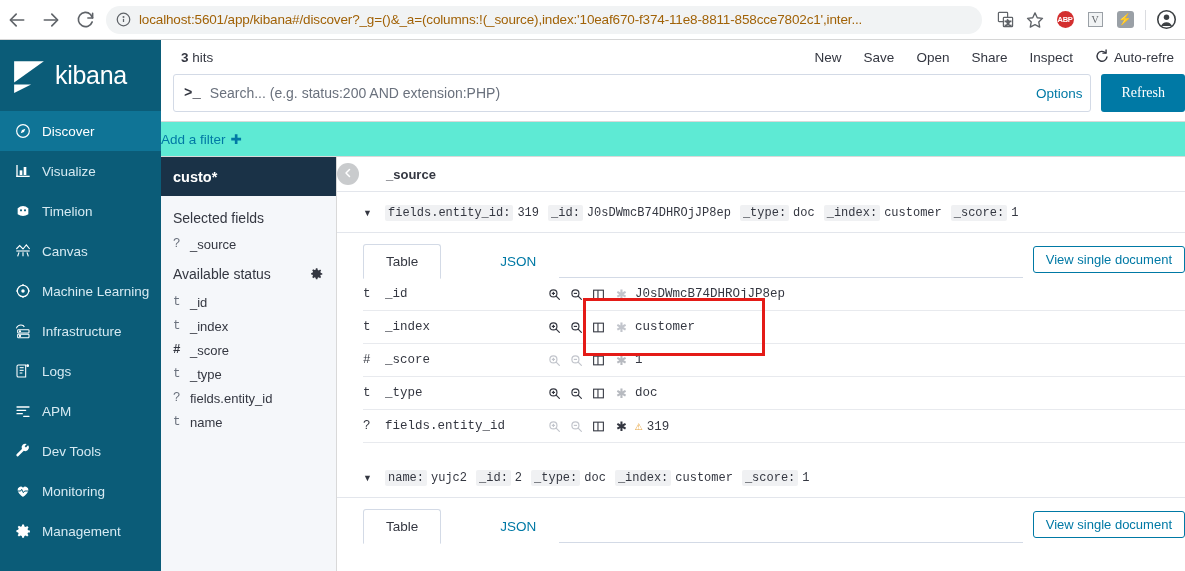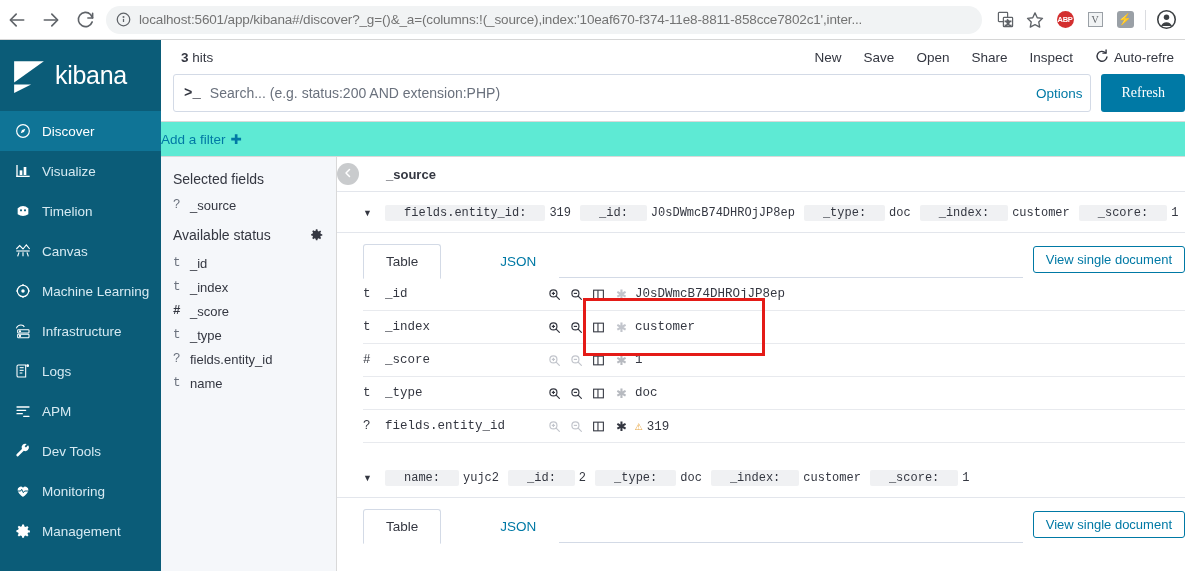--- a/index.html
+++ b/index.html
@@ -26,21 +26,21 @@
     justify-content: center; color: #5f6368; flex: none;
   }
   .nav-btn svg { display: block; }
   .omnibox {
     flex: 1; height: 28px; background: #f1f3f4; border-radius: 14px;
     display: flex; align-items: center; margin: 0 8px 0 4px;
     padding: 0 10px; min-width: 0;
   }
   .omni-info { flex: none; margin-right: 8px; color: #5f6368; display:flex; }
   .omni-url {
-    font-size: 13.5px; color: #737373; white-space: nowrap;
+    font-size: 13.5px; color: #a16207; white-space: nowrap;
     overflow: hidden; text-overflow: clip; flex: 1; min-width: 0;
     letter-spacing: -0.15px;
   }
   .ext-icons { display: flex; align-items: center; flex: none; padding-right: 4px; }
   .ext-icon { width: 30px; height: 30px; display: flex; align-items: center;
     justify-content: center; }
   .abp {
     width: 17px; height: 17px; background: #d32f2f; color: #fff;
     border-radius: 50%; font-size: 7.5px; font-weight: bold;
     display: flex; align-items: center; justify-content: center;
@@ -183,21 +183,21 @@
   }
   .caret {
     width: 22px; flex: none; color: #343741; font-size: 9px; padding-top: 4px;
     cursor: pointer;
   }
   .summary-line {
     font-family: "Liberation Mono", monospace; font-size: 12px;
     color: #343741; line-height: 1.5; white-space: nowrap; overflow: hidden;
   }
   .kv-key {
-    background: #f0f1f3; padding: 1px 19px; border-radius: 2px;
+    background: #f0f1f3; padding: 1px 3px; border-radius: 2px;
     margin-right: 4px; color: #343741;
   }
   .kv-val { margin-right: 9px; }
 
   .doc-detail { padding: 10px 0 0 26px; }
   .tabs-row { display: flex; align-items: flex-end; position: relative; }
   .tabs { display: flex; gap: 36px; }
   .tab {
     font-size: 13.5px; padding: 9px 22px; border: 1px solid transparent;
     cursor: pointer; color: #0079a5; position: relative; top: 1px;
@@ -485,20 +485,23 @@
   </div>
 
   <div class="filterbar">
     <div class="addfilter">
       <span>Add a filter</span>
       <span>✚</span>
     </div>
   </div>
 
   <div class="fieldbar">
+    <div class="idx-header">
+      <span>custo*</span>
+    </div>
 
     <div class="fb-section">
       <span class="fb-section-title">Selected fields</span>
     </div>
     <div class="fb-field">
       <span class="ftype">?</span>
       <span class="fname">_source</span>
     </div>
 
     <div class="fb-section">

